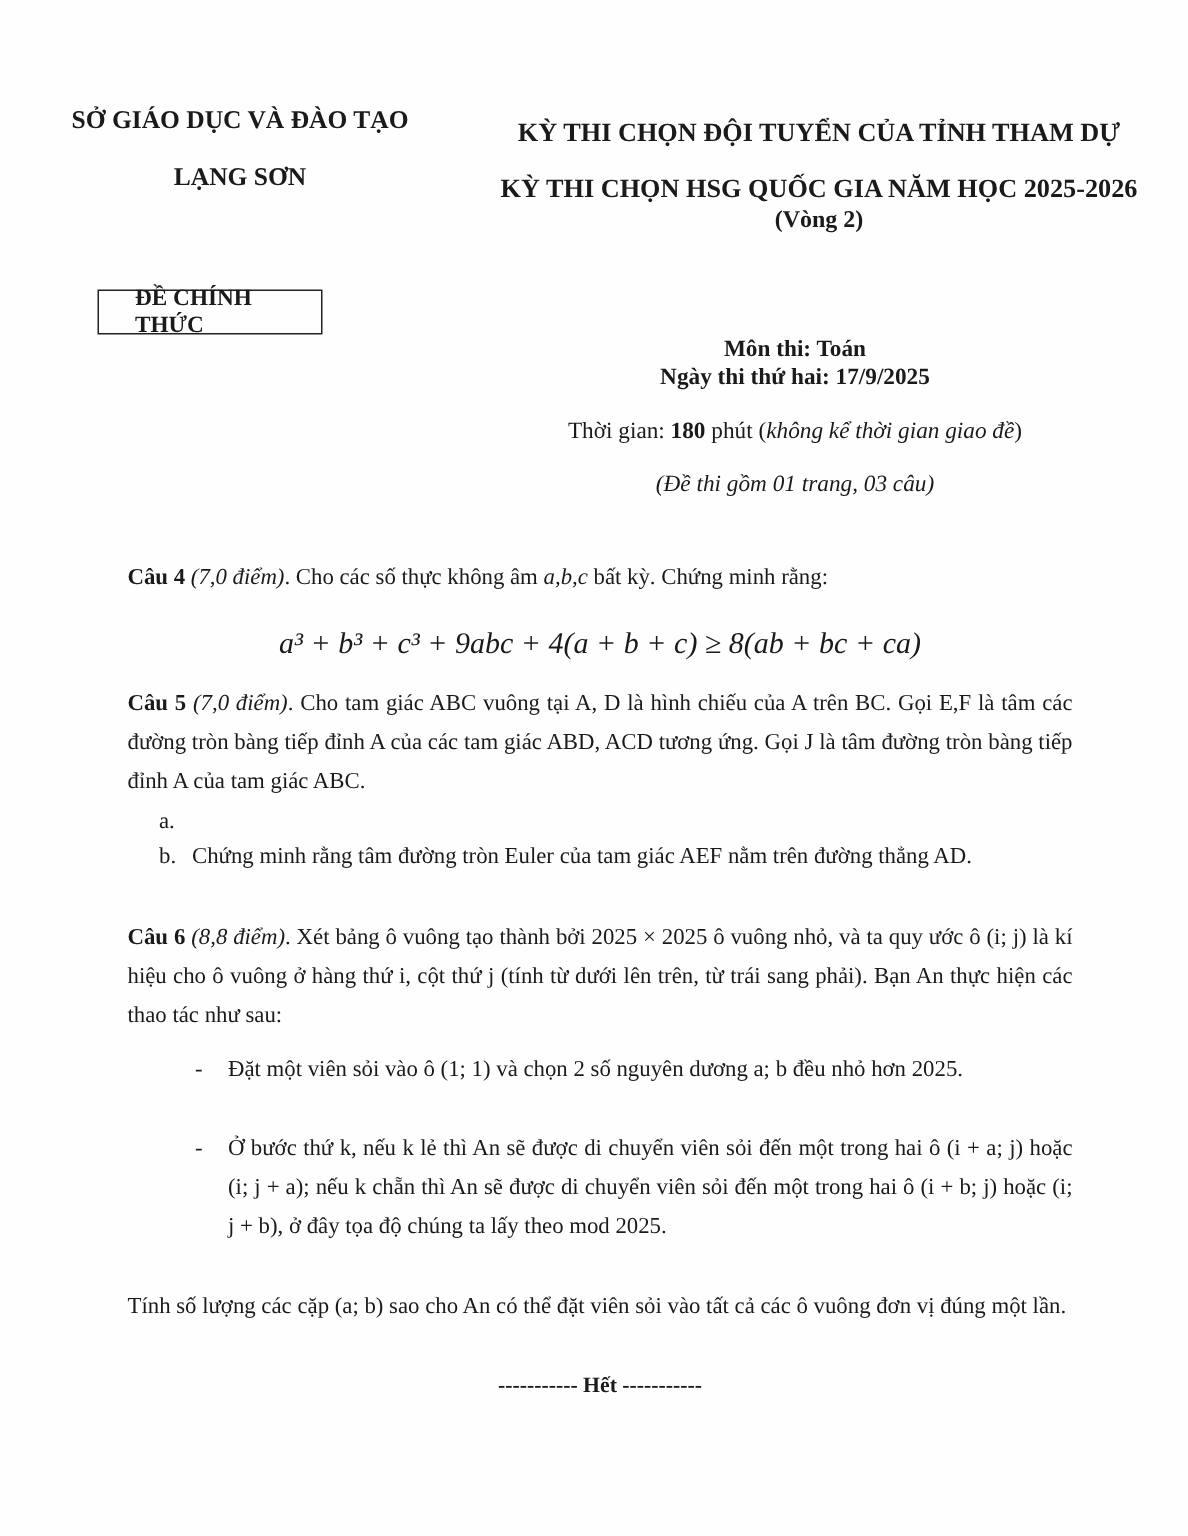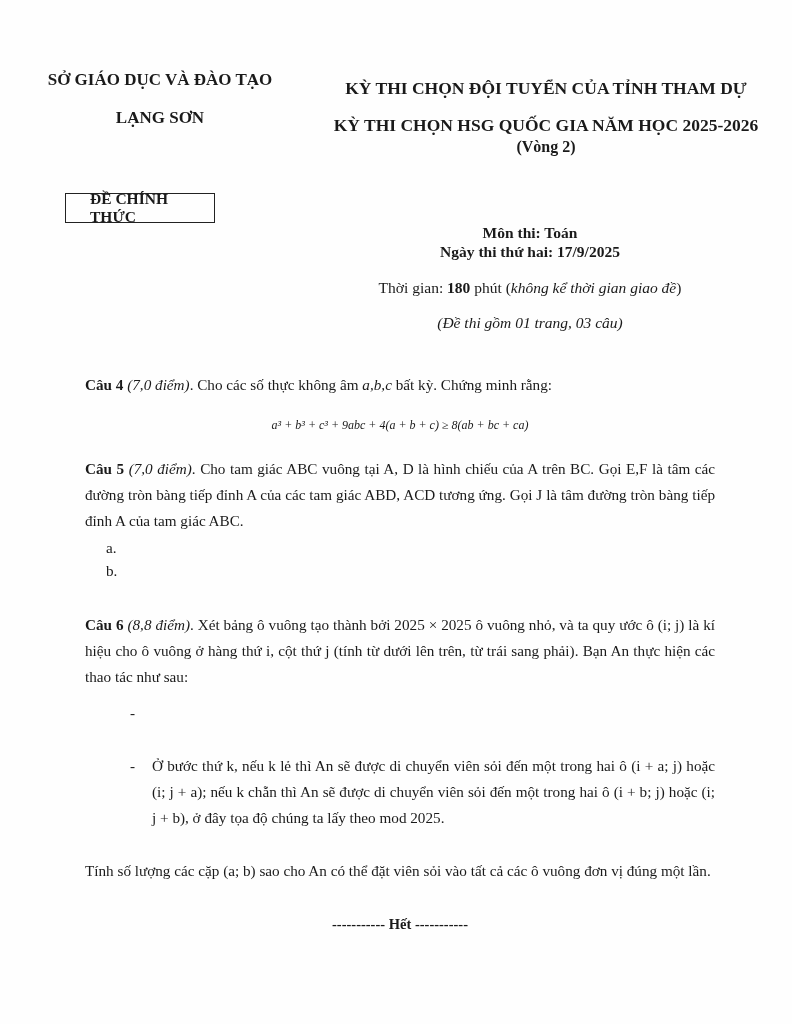--- a/index.html
+++ b/index.html
@@ -18,21 +18,21 @@
   .official-box {
     left: 65px; top: 193px; width: 150px; height: 30px;
     border: 1.3px solid #222; box-sizing: border-box;
     display: flex; align-items: center; justify-content: center;
     font-weight: bold; font-size: 15.5px; padding-left: 24px;
   }
   .info { left: 330px; width: 400px; text-align: center; font-size: 15.5px; }
 
   .body-text { left: 85px; width: 630px; font-size: 15.2px; line-height: 26px; text-align: justify; }
   .math { font-family: "Liberation Serif", "DejaVu Serif", serif; font-style: italic; }
-  .formula { left: 85px; width: 630px; text-align: center; font-size: 12px; }
+  .formula { left: 85px; width: 630px; text-align: center; font-size: 20px; }
   .item { position: absolute; font-size: 15.2px; line-height: 26px; text-align: justify; }
   .item .marker { position: absolute; left: -22px; }
   .footer { left: 85px; width: 630px; text-align: center; font-size: 14.5px; font-weight: bold; }
 </style>
 </head>
 <body>
 
 <div class="abs left-head" style="top:70px;">SỞ GIÁO DỤC VÀ ĐÀO TẠO</div>
 <div class="abs left-head" style="top:108px;">LẠNG SƠN</div>
 <div class="abs official-box">
@@ -60,28 +60,30 @@
 
 <div class="abs body-text" style="top:456px;">
   <span class="bold">Câu 5</span>
   <span class="it">(7,0 điểm)</span><span>. Cho tam giác ABC vuông tại A, D là hình chiếu của A trên BC. Gọi E,F là tâm các đường tròn bàng tiếp đỉnh A của các tam giác ABD, ACD tương ứng. Gọi J là tâm đường tròn bàng tiếp đỉnh A của tam giác ABC.</span>
 </div>
 <div class="item" style="left:128px; width:587px; top:535px;">
   <span class="marker">a.</span>
 </div>
 <div class="item" style="left:128px; width:587px; top:558px;">
   <span class="marker">b.</span>
+  <span>Chứng minh rằng tâm đường tròn Euler của tam giác AEF nằm trên đường thẳng AD.</span>
 </div>
 
 <div class="abs body-text" style="top:612px;">
   <span class="bold">Câu 6</span>
   <span class="it">(8,8 điểm)</span><span>. Xét bảng ô vuông tạo thành bởi 2025 × 2025 ô vuông nhỏ, và ta quy ước ô (i; j) là kí hiệu cho ô vuông ở hàng thứ i, cột thứ j (tính từ dưới lên trên, từ trái sang phải). Bạn An thực hiện các thao tác như sau:</span>
 </div>
 <div class="item" style="left:152px; width:563px; top:700px;">
   <span class="marker">-</span>
+  <span>Đặt một viên sỏi vào ô (1; 1) và chọn 2 số nguyên dương a; b đều nhỏ hơn 2025.</span>
 </div>
 <div class="item" style="left:152px; width:563px; top:753px;">
   <span class="marker">-</span>
   <span>Ở bước thứ k, nếu k lẻ thì An sẽ được di chuyển viên sỏi đến một trong hai ô (i + a; j) hoặc (i; j + a); nếu k chẵn thì An sẽ được di chuyển viên sỏi đến một trong hai ô (i + b; j) hoặc (i; j + b), ở đây tọa độ chúng ta lấy theo mod 2025.</span>
 </div>
 <div class="abs body-text" style="top:858px;">Tính số lượng các cặp (a; b) sao cho An có thể đặt viên sỏi vào tất cả các ô vuông đơn vị đúng một lần.</div>
 
 <div class="abs footer" style="top:916px;">----------- Hết -----------</div>
 
 </body></html>

